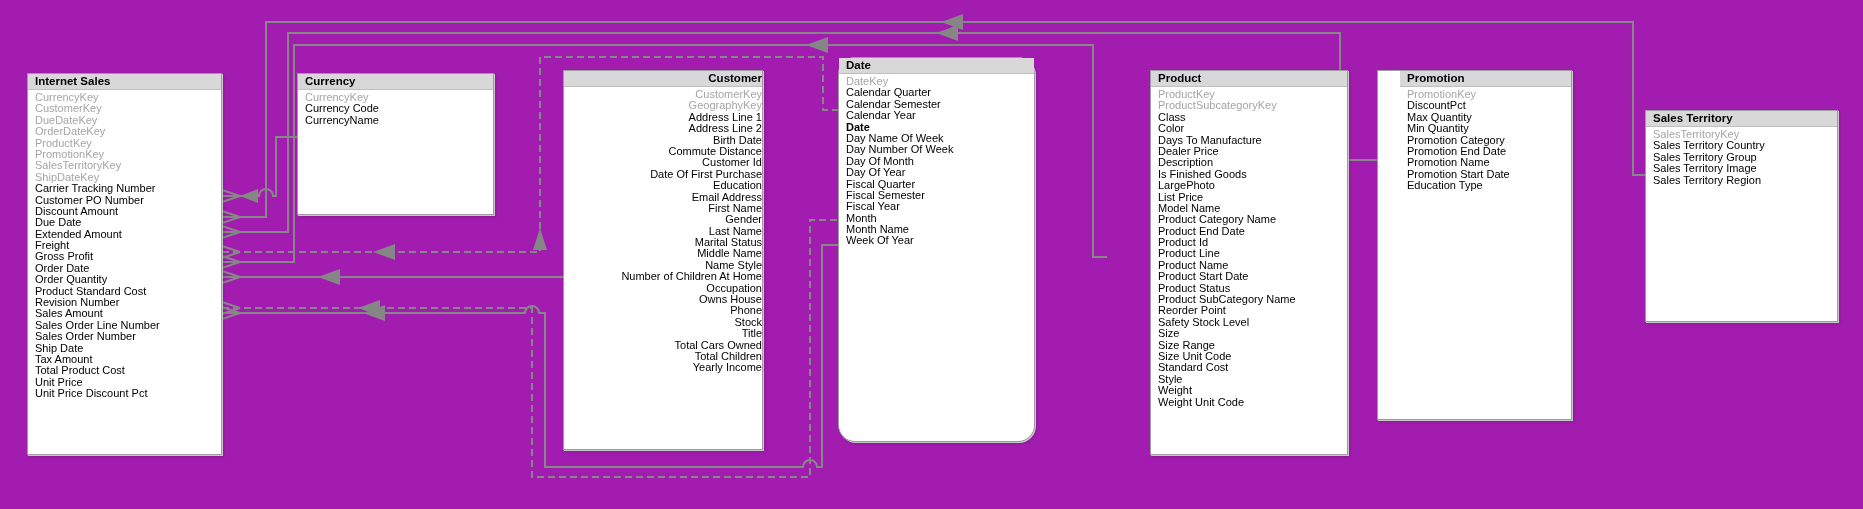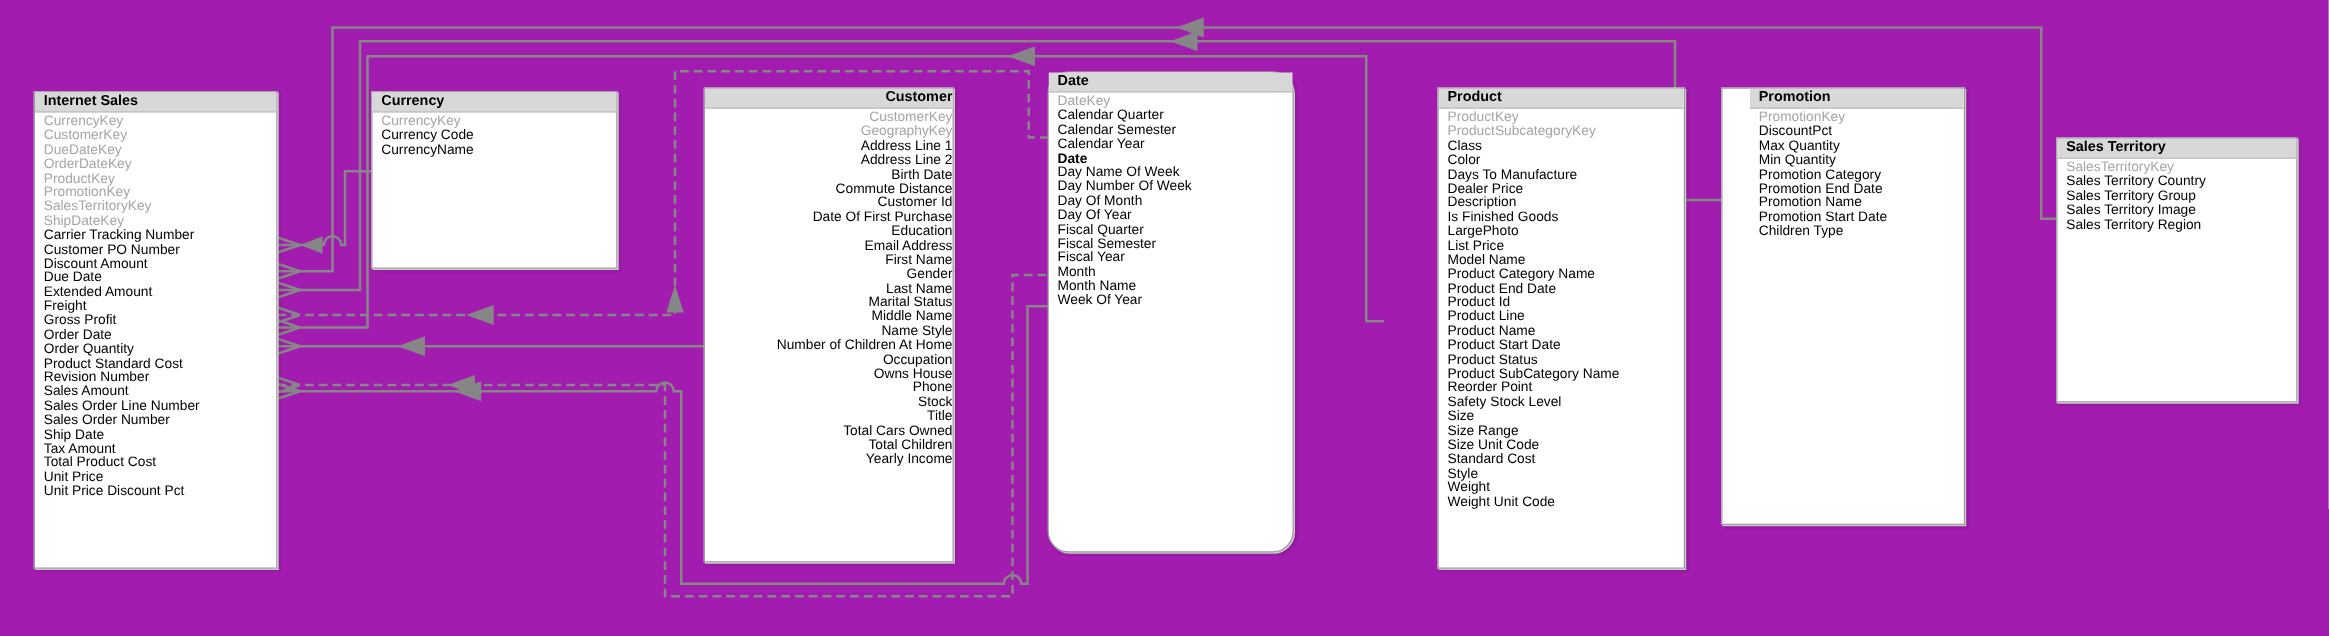--- a/index.html
+++ b/index.html
@@ -216,21 +216,21 @@
       <div class="tbl-header">Promotion</div>
       <div class="tbl-body">
         <div class="fld muted">PromotionKey</div>
         <div class="fld">DiscountPct</div>
         <div class="fld">Max Quantity</div>
         <div class="fld">Min Quantity</div>
         <div class="fld">Promotion Category</div>
         <div class="fld">Promotion End Date</div>
         <div class="fld">Promotion Name</div>
         <div class="fld">Promotion Start Date</div>
-        <div class="fld">Children Type</div>
+        <div class="fld">Education Type</div>
       </div>
     </div>
     <div class="tbl" style="left: 1645px; top: 70px; width: 193px; height: 212px; margin-top: 40px;">
       <div class="tbl-header">Sales Territory</div>
       <div class="tbl-body">
         <div class="fld muted">SalesTerritoryKey</div>
         <div class="fld">Sales Territory Country</div>
         <div class="fld">Sales Territory Group</div>
         <div class="fld">Sales Territory Image</div>
         <div class="fld">Sales Territory Region</div>

